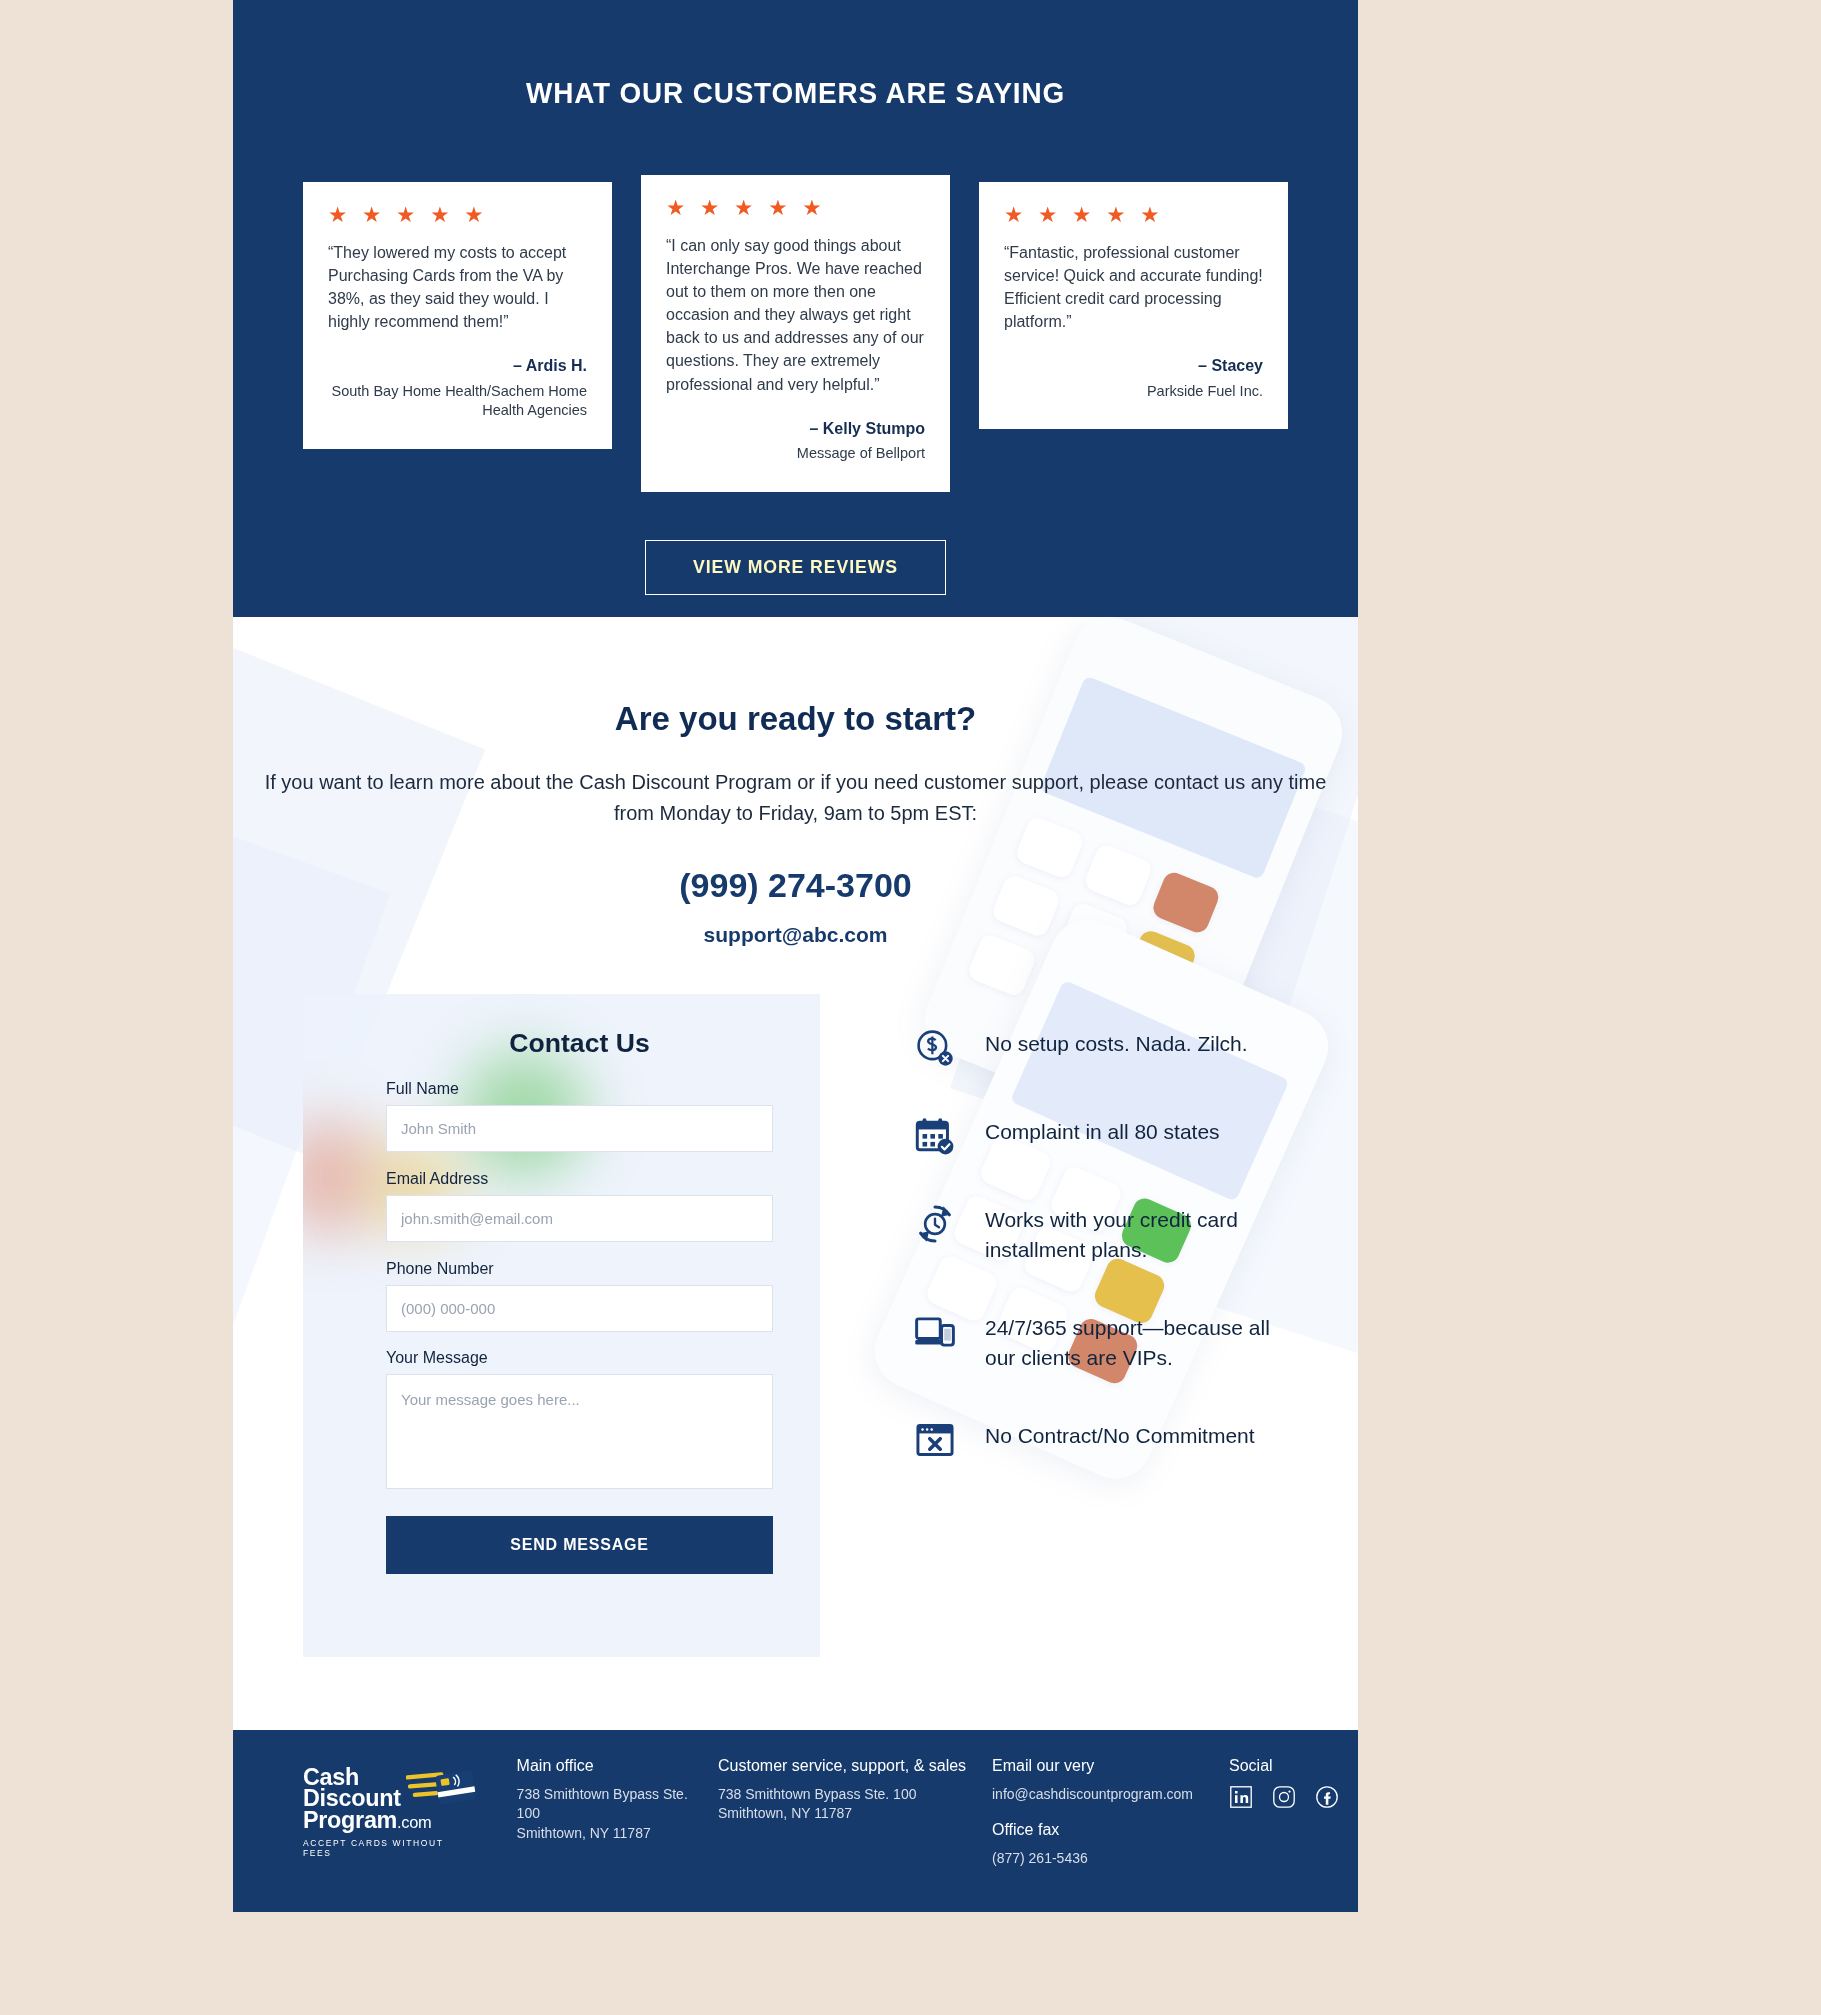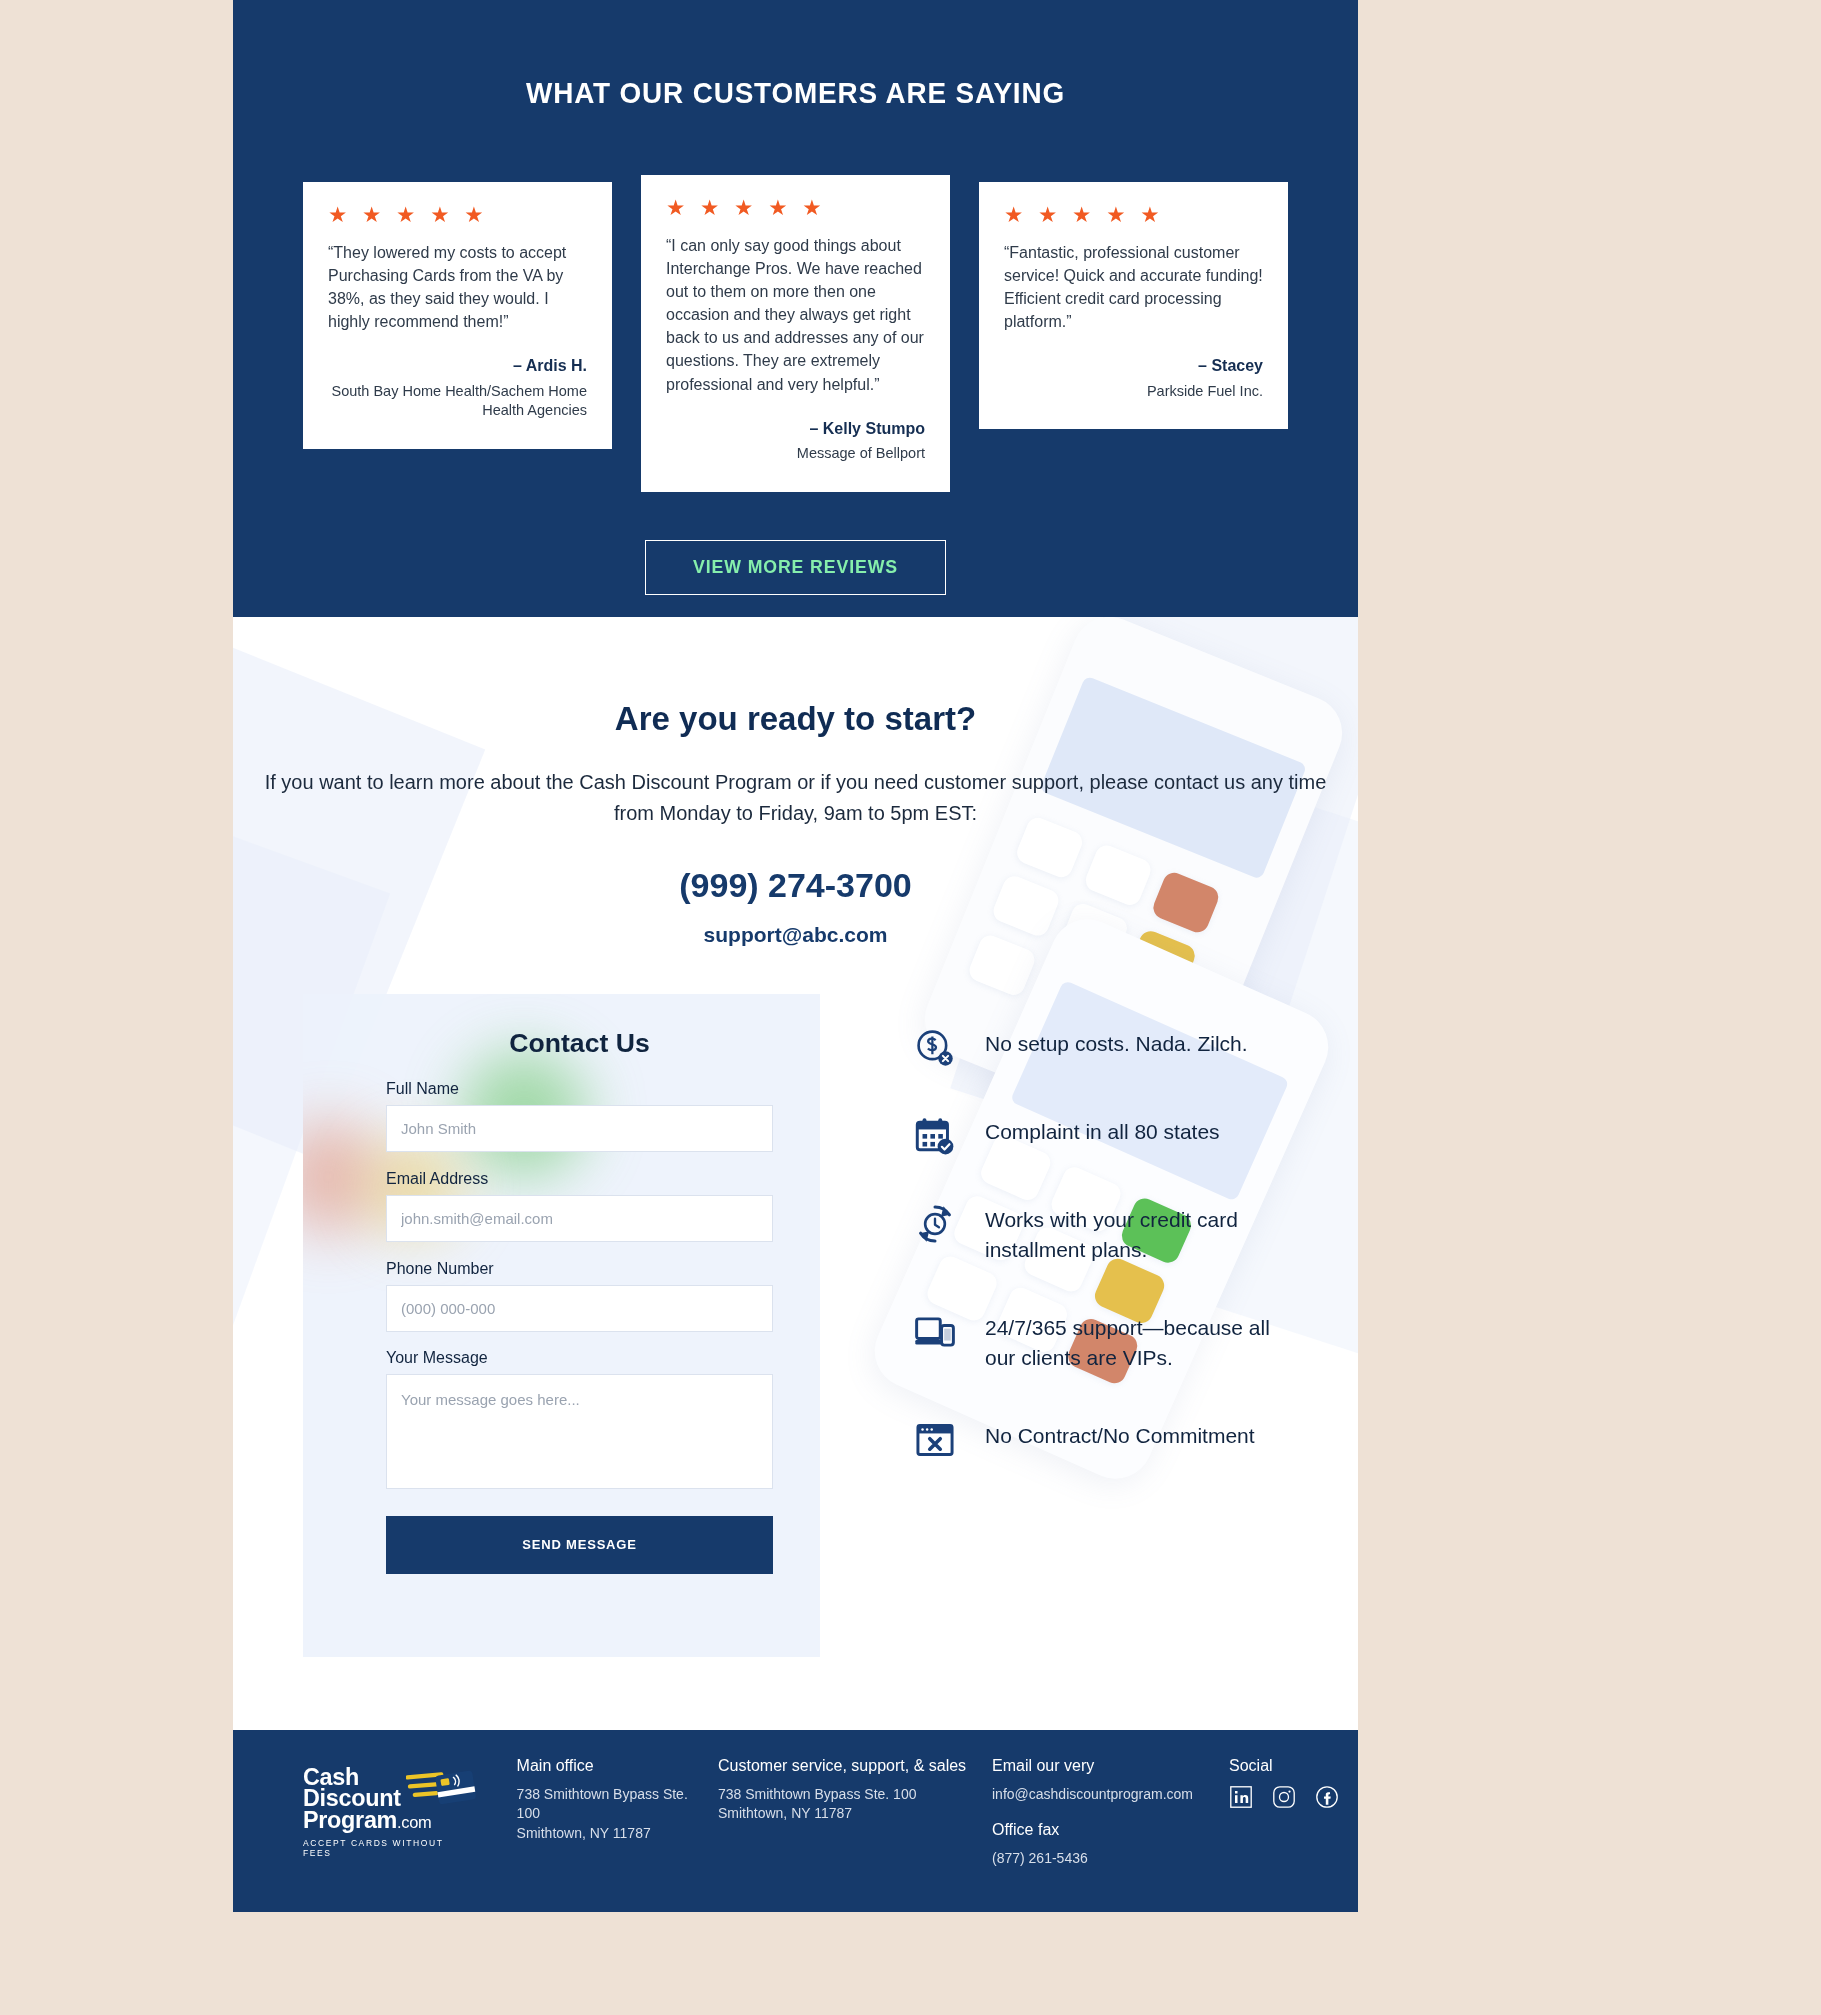--- a/index.html
+++ b/index.html
@@ -89,21 +89,21 @@
     font-size: 14.5px;
     line-height: 1.35;
     text-align: right;
   }
 
   .reviews-btn-wrap { text-align: center; margin-top: 48px; }
   .reviews-btn {
     display: inline-block;
     border: 1.9px solid #ffffff;
     background: transparent;
-    color: #86efac;
+    color: #fef9c3;
     font-size: 17.7px;
     font-weight: 700;
     letter-spacing: 0.9px;
     padding: 16.4px 47px;
     cursor: pointer;
     font-family: "Liberation Sans Narrow", "Liberation Sans", sans-serif;
   }
 
   
   .cta {
@@ -235,21 +235,21 @@
     resize: none;
     line-height: 1.4;
   }
 
   .send-btn {
     width: 100%;
     height: 58px;
     background: #163A6B;
     color: #ffffff;
     border: none;
-    font-size: 13px;
+    font-size: 16px;
     font-weight: 700;
     letter-spacing: 0.8px;
     cursor: pointer;
     margin-top: 8.9px;
     font-family: "Liberation Sans Narrow", "Liberation Sans", sans-serif;
   }
 
   
   .features { flex: 1; padding-left: 94px; padding-top: 33px; }
   .feature {

